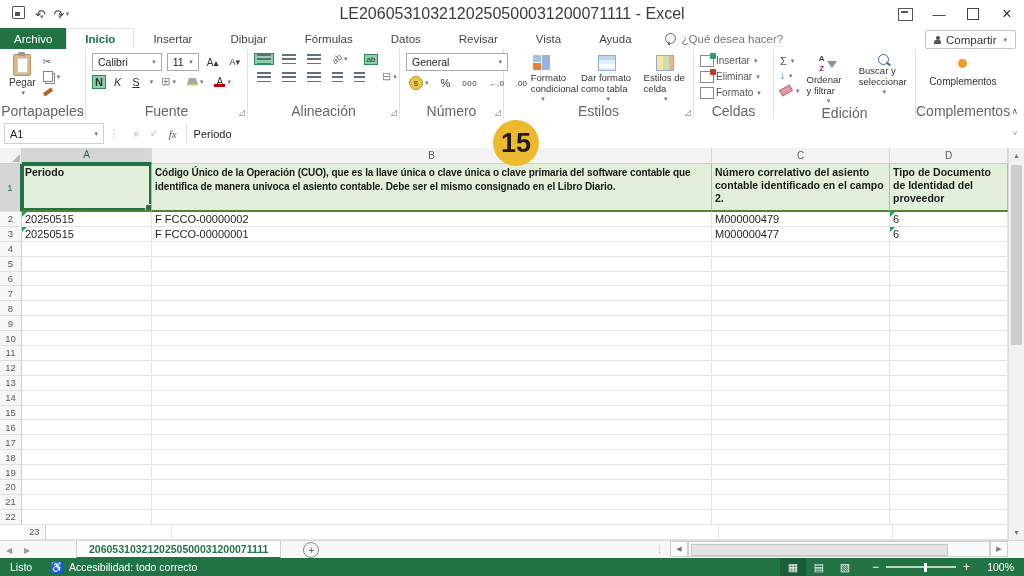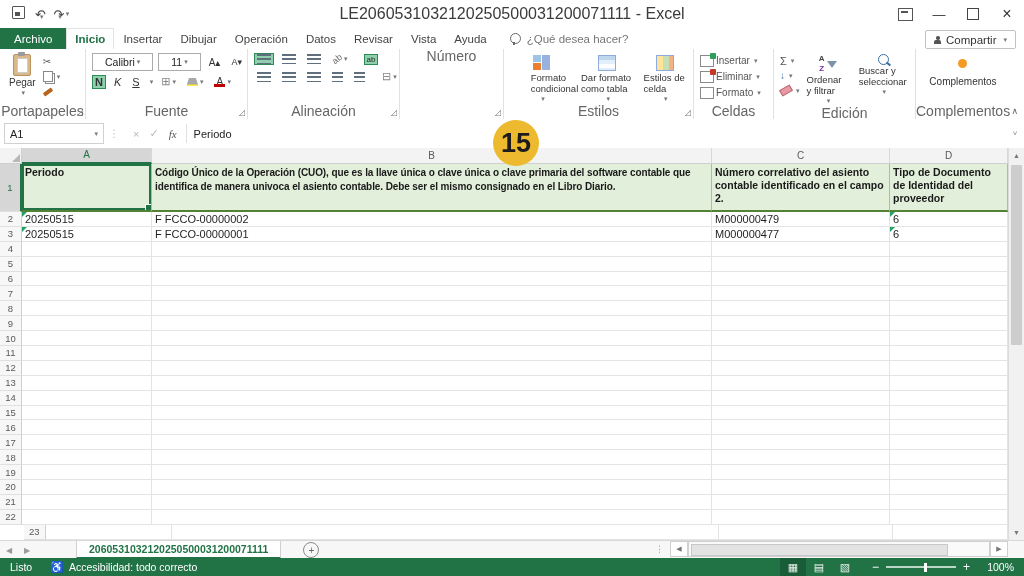--- a/index.html
+++ b/index.html
@@ -16,21 +16,21 @@
   .tinydrop{font-size:7px;color:#777;margin-left:-6px;}
   .title-center{position:absolute;left:0;right:0;text-align:center;font-size:16px;color:#3b3b3b;pointer-events:none;}
   .winbtns{position:absolute;right:0;top:0;height:28px;display:flex;align-items:center;}
   .winbtn{width:34px;height:28px;display:flex;align-items:center;justify-content:center;font-size:13px;color:#333;cursor:pointer;}
   .ribbonopt{width:13px;height:11px;border:1px solid #555;position:relative;}
   .ribbonopt::after{content:"";position:absolute;left:2px;top:2px;width:7px;height:2px;background:#555;}
   .restorebox{width:10px;height:10px;border:1px solid #444;}
 
   
   .tabrow{top:28px;height:21px;display:flex;align-items:stretch;font-size:11.5px;background:#fff;}
-  .tab{padding:0 9px;display:flex;align-items:center;color:#444;cursor:pointer;}
+  .tab{padding:0 19px;display:flex;align-items:center;color:#444;cursor:pointer;}
   .tab.archivo{background:#217346;color:#fff;padding:0 14px;}
   .tab.active{color:#217346;font-weight:bold;box-shadow:inset 0 1px 0 #e3e3e3,inset 1px 0 0 #e3e3e3,inset -1px 0 0 #e3e3e3;}
   .tellme{display:flex;align-items:center;gap:6px;margin-left:14px;color:#767676;}
   .bulb{width:9px;height:9px;border:1.3px solid #6a6a6a;border-radius:50%;position:relative;}
   .bulb::after{content:"";position:absolute;left:2.5px;top:8px;width:2px;height:3px;background:#6a6a6a;}
   .share{position:absolute;right:8px;top:2px;height:17px;border:1px solid #c3c3c3;border-radius:2px;
          display:flex;align-items:center;gap:5px;padding:0 8px;font-size:11.5px;color:#333;cursor:pointer;background:#fff;}
   .person{width:7px;height:7px;position:relative;}
   .person::before{content:"";position:absolute;left:2px;top:0;width:3.5px;height:3.5px;border-radius:50%;background:#555;}
   .person::after{content:"";position:absolute;left:0;top:4px;width:7px;height:3.5px;border-radius:2px 2px 0 0;background:#555;}
@@ -43,21 +43,21 @@
   .launch{position:absolute;right:2px;bottom:2px;font-size:8px;color:#777;cursor:pointer;line-height:8px;}
   .bigbtn{display:flex;flex-direction:column;align-items:center;font-size:10px;color:#333;cursor:pointer;gap:1px;padding:1px 3px;}
   .minicol{display:flex;flex-direction:column;gap:2px;padding-top:2px;}
   .mini{font-size:10px;color:#555;display:flex;align-items:center;gap:2px;cursor:pointer;height:13px;}
   .clip{width:16px;height:20px;background:#d9b98a;border:1px solid #b89260;border-radius:2px;position:relative;}
   .clip::before{content:"";position:absolute;left:4px;top:-3px;width:7px;height:4px;background:#9a9a9a;border-radius:1px;}
   .clip::after{content:"";position:absolute;left:3px;top:3px;width:9px;height:13px;background:#fff;border:1px solid #ccc;}
   .copyicon{width:8px;height:9px;border:1px solid #888;background:#fff;box-shadow:2px 2px 0 -1px #fff,2px 2px 0 0 #888;}
   .brush{width:10px;height:4px;background:#b5651d;border-radius:1px;transform:rotate(-35deg);}
   .combo{border:1px solid #ababab;background:#fff;height:16px;display:flex;align-items:center;
-         justify-content:space-between;font-size:10.5px;padding:0 12px;cursor:pointer;color:#222;}
+         justify-content:space-between;font-size:10.5px;padding:0 5px;cursor:pointer;color:#222;}
   .frow{display:flex;align-items:center;gap:5px;}
   .fmtbtn{font-size:11px;color:#333;padding:1px 3px;cursor:pointer;display:flex;align-items:center;}
   .activebtn{background:#8ed0ab;box-shadow:inset 0 0 0 1px #2e8b57;}
   .dd{font-size:7px;color:#777;margin-left:2px;}
   .colorbar{display:inline-block;width:11px;height:3px;margin-top:-2px;}
   .stack{display:flex;flex-direction:column;align-items:center;line-height:10px;}
   .bars{width:14px;height:10px;background:repeating-linear-gradient(#5f6f7d 0 2px,transparent 2px 4.3px);}
   .coin{width:12px;height:12px;border-radius:50%;background:#e9c64d;border:1px solid #b39224;font-size:8px;
         display:flex;align-items:center;justify-content:center;color:#6d5200;}
   .sicon{width:20px;height:18px;position:relative;}
@@ -170,21 +170,21 @@
         </span>
       <span class="winbtn" style="font-size:16px;">×</span>
     </div>
   </div>
 
   <div class="band tabrow">
     <span class="tab archivo">Archivo</span>
     <span class="tab active">Inicio</span>
     <span class="tab">Insertar</span>
     <span class="tab">Dibujar</span>
-    <span class="tab">Operación</span>
+    <span class="tab">Fórmulas</span>
     <span class="tab">Datos</span>
     <span class="tab">Revisar</span>
     <span class="tab">Vista</span>
     <span class="tab">Ayuda</span>
     <span class="tellme">
       <span class="bulb"></span>
       <span>¿Qué desea hacer?</span>
     </span>
     <span class="share">
       <span class="person"></span>
@@ -302,20 +302,36 @@
               <span style="color:#888;">⊟</span>
               <span class="dd">▾</span>
             </span>
         </div>
       </div>
       <div class="grplabel">Alineación</div>
       <span class="launch">◿</span>
     </div>
 
     <div class="grp" style="width:104px;">
+      <div class="grpbody" style="flex-direction:column;gap:4px;align-items:stretch;">
+        <span class="combo" style="width:90px;">
+            <span>General</span>
+            <span class="dd">▾</span>
+          </span>
+        <div class="frow" style="gap:6px;">
+          <span class="fmtbtn">
+              <span class="coin">$</span>
+              <span class="dd">▾</span>
+            </span>
+          <span class="fmtbtn">%</span>
+          <span class="fmtbtn" style="font-size:8px;letter-spacing:.5px;">000</span>
+          <span class="fmtbtn" style="font-size:8px;">←.0</span>
+          <span class="fmtbtn" style="font-size:8px;">.00</span>
+        </div>
+      </div>
       <div class="grplabel">Número</div>
       <span class="launch">◿</span>
     </div>
 
     <div class="grp" style="width:190px;">
       <div class="grpbody" style="justify-content:space-around;">
         <div class="bigbtn" style="width:58px;font-size:9.5px;">
           <span class="sicon">
               <span class="cf1"></span>
               <span class="cf2"></span>

